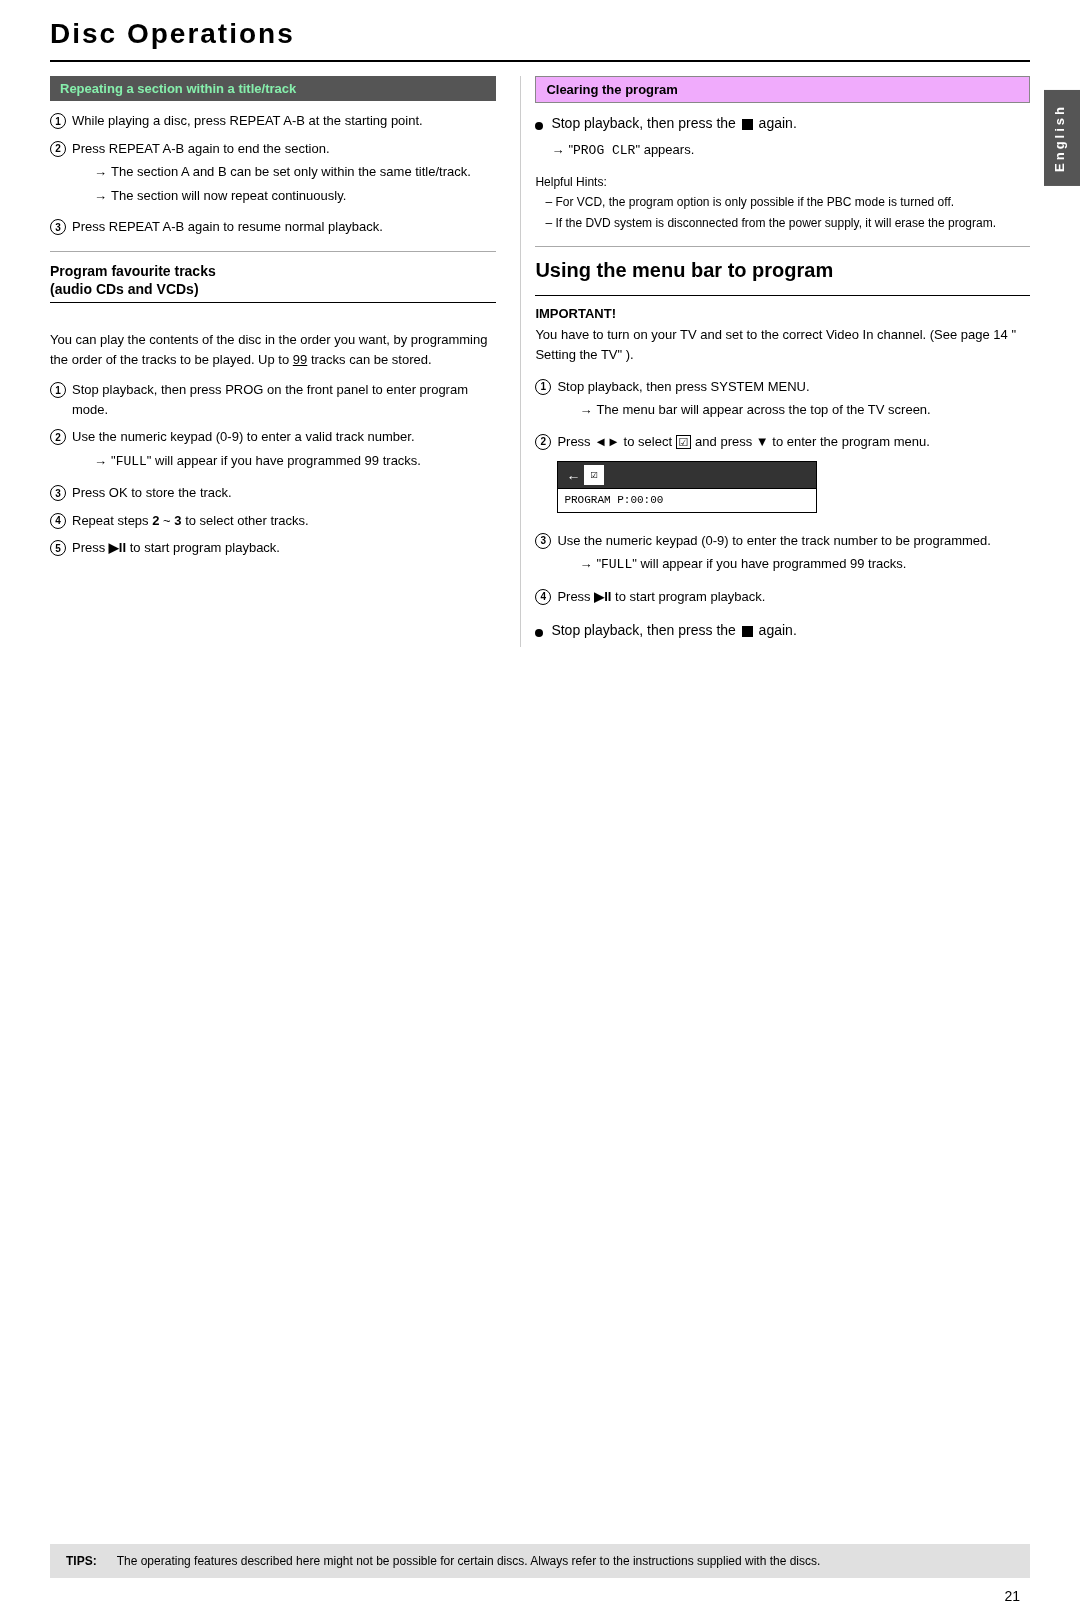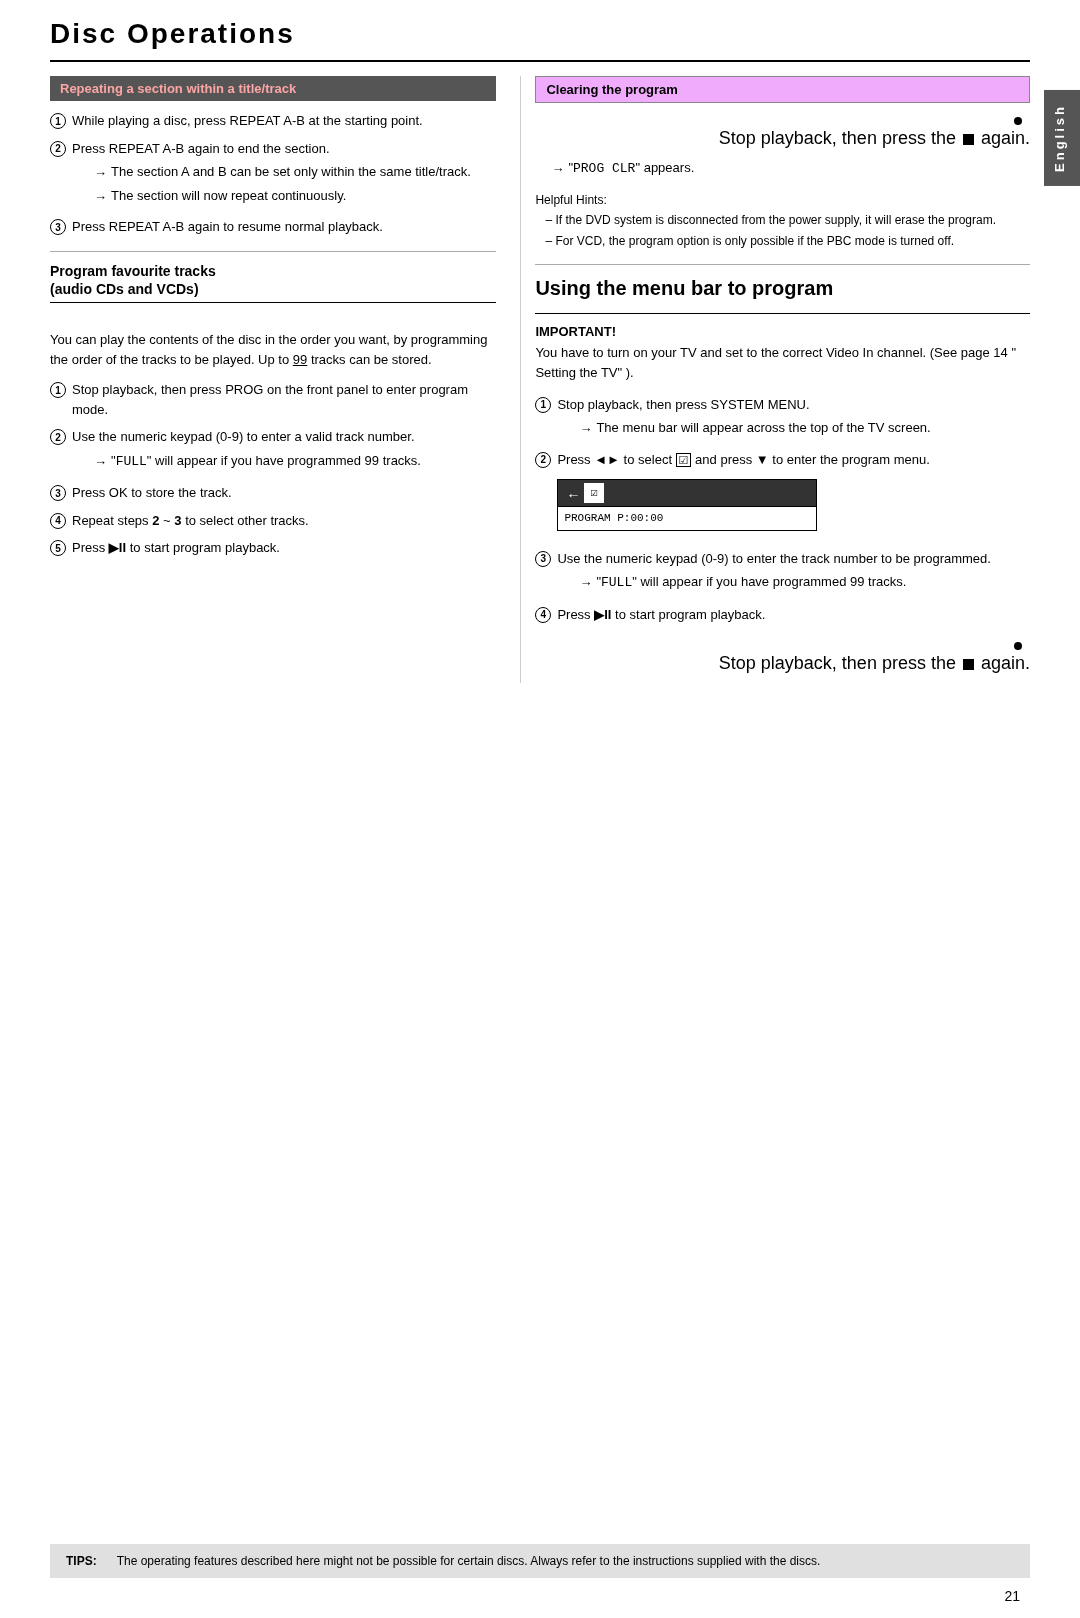--- a/index.html
+++ b/index.html
@@ -54,21 +54,21 @@
 
     .right-col {
       width: 52%;
       padding-left: 14px;
       border-left: 1px solid #ccc;
     }
 
     
     .section-header-dark {
       background: #555;
-      color: #fca5a5;
+      color: #86efac;
       font-size: 13px;
       font-weight: bold;
       padding: 5px 10px;
       margin-bottom: 10px;
       display: inline-block;
       width: 100%;
     }
 
     .section-header-outline {
       background: #f0abfc;
@@ -114,25 +114,24 @@
 
     .arrow {
       color: #000;
       margin-right: 4px;
       font-size: 13px;
     }
 
     
     .bullet-item {
       display: flex;
-      align-items: flex-end;
+      align-items: center;
       margin-bottom: 6px;
-      font-size: 18px;
+      font-size: 14px;
       line-height: 1.5;
-      flex-direction: column;
     }
 
     .bullet-dot {
       width: 8px;
       height: 8px;
       background: #000;
       border-radius: 50%;
       min-width: 8px;
       margin-right: 8px;
       margin-top: 4px;
@@ -377,22 +376,22 @@
         <span>Stop playback, then press the <span class="stop-square"></span> again.</span>
       </div>
 
       <div class="arrow-item" style="margin-left: 16px;">
         <span class="arrow">→</span>
         <span>"<span class="mono">PROG CLR</span>" appears.</span>
       </div>
 
       <div class="helpful-hints" style="margin-top: 14px;">
         <div class="helpful-hints-title">Helpful Hints:</div>
+        <div class="hint-item">– <span>For VCD, the program option is only possible if the PBC mode is turned off.</span></div>
         <div class="hint-item">– <span>If the DVD system is disconnected from the power supply, it will erase the program.</span></div>
-        <div class="hint-item">– <span>For VCD, the program option is only possible if the PBC mode is turned off.</span></div>
       </div>
     </div>
 
     <hr class="separator">
 
     <div>
       <div class="section-title-right">Using the menu bar to program</div>
 
       <div class="important-section">
         <div class="important-label">IMPORTANT!</div>

